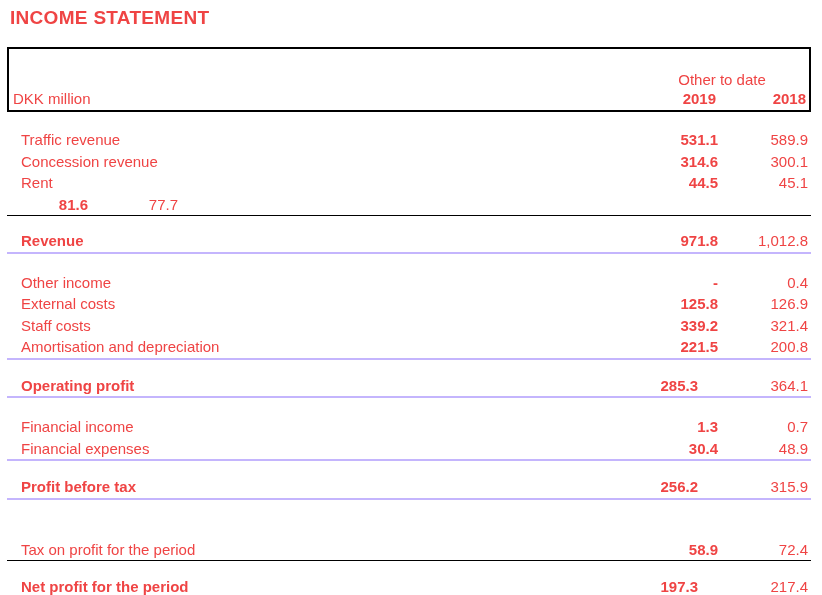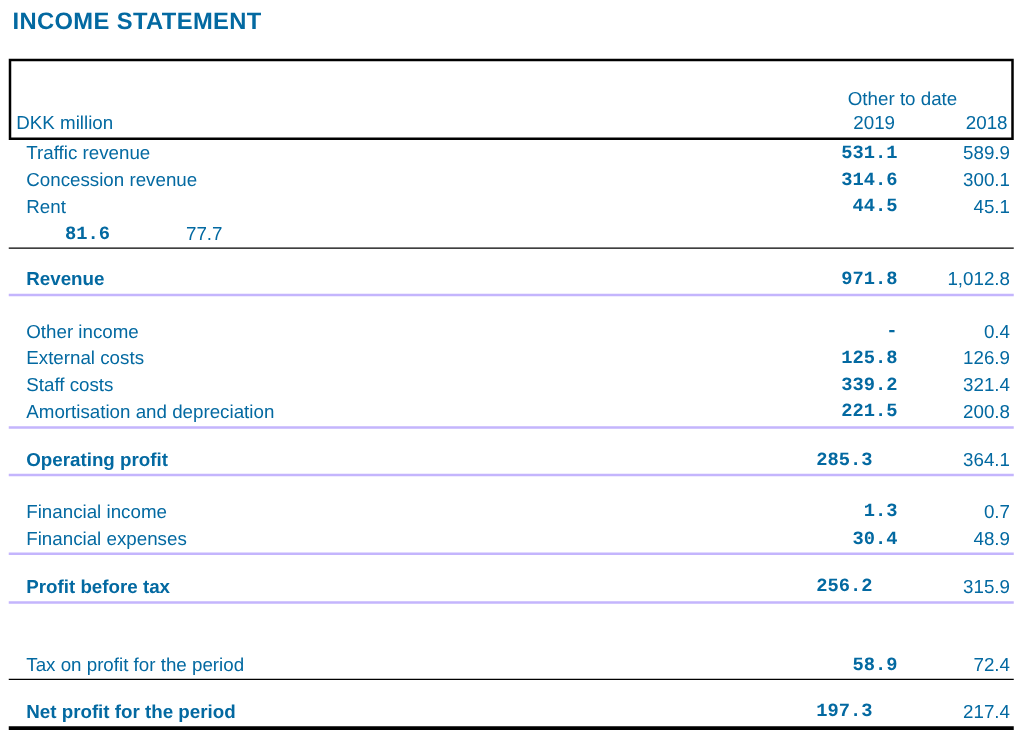--- a/index.html
+++ b/index.html
@@ -3,21 +3,21 @@
 <meta charset="utf-8">
 <style>
   html, body { margin: 0; padding: 0; background: #ffffff; }
   .sheet {
     position: relative;
     width: 822px;
     height: 595px;
     background: #ffffff;
     font-family: "Liberation Sans", sans-serif;
     font-size: 15px;
-    color: #0369a1;
+    color: #ef4444;
     overflow: hidden;
   }
   .title {
     position: absolute;
     top: 7px;
     left: 10px;
     font-size: 19px;
     font-weight: bold;
     letter-spacing: 0.3px;
   }
@@ -32,39 +32,39 @@
     height: 65px;
     border: 2px solid #000;
     display: flex;
     justify-content: space-between;
     align-items: flex-end;
     padding: 2px 3px;
   }
   .unit { padding-left: 1px; line-height: 18px; margin-top: 12px; }
   .head-cols { display: flex; flex-direction: column; }
   .ytd { text-align: center; line-height: 19px; }
-  .years { display: flex; font-weight: normal; line-height: 19px; justify-content: center; }
+  .years { display: flex; font-weight: bold; line-height: 19px; justify-content: center; }
   .c2019 { width: 78px; text-align: right; }
   .c2018 { width: 90px; text-align: right; }
   .row {
     display: flex;
     align-items: center;
     height: 21.5px;
     padding: 0 3px;
     box-sizing: content-box;
   }
   .row .lbl { flex: 1; padding-left: 11px; white-space: nowrap; }
-  .row .c2019 { font-weight: bold; font-family: Liberation Mono, monospace; }
+  .row .c2019 { font-weight: bold; }
   .row.total .lbl { font-weight: bold; }
   .u1 { border-bottom: 1px solid #000; }
   .u2 { border-bottom: 2px solid #c4b5fd; }
   .u3 { border-bottom: 3px solid #000; }
   .mt14 { margin-top: 14px; }
   .mt15 { margin-top: 15px; gap: 20px; }
-  .mt17 { }
+  .mt17 { margin-top: 17px; }
   .mt18 { margin-top: 18px; }
   .mt23 { margin-top: 39px; }
 </style>
 </head>
 <body>
 
 <div class="sheet">
   <div class="title">INCOME STATEMENT</div>
 
   <div class="table">

